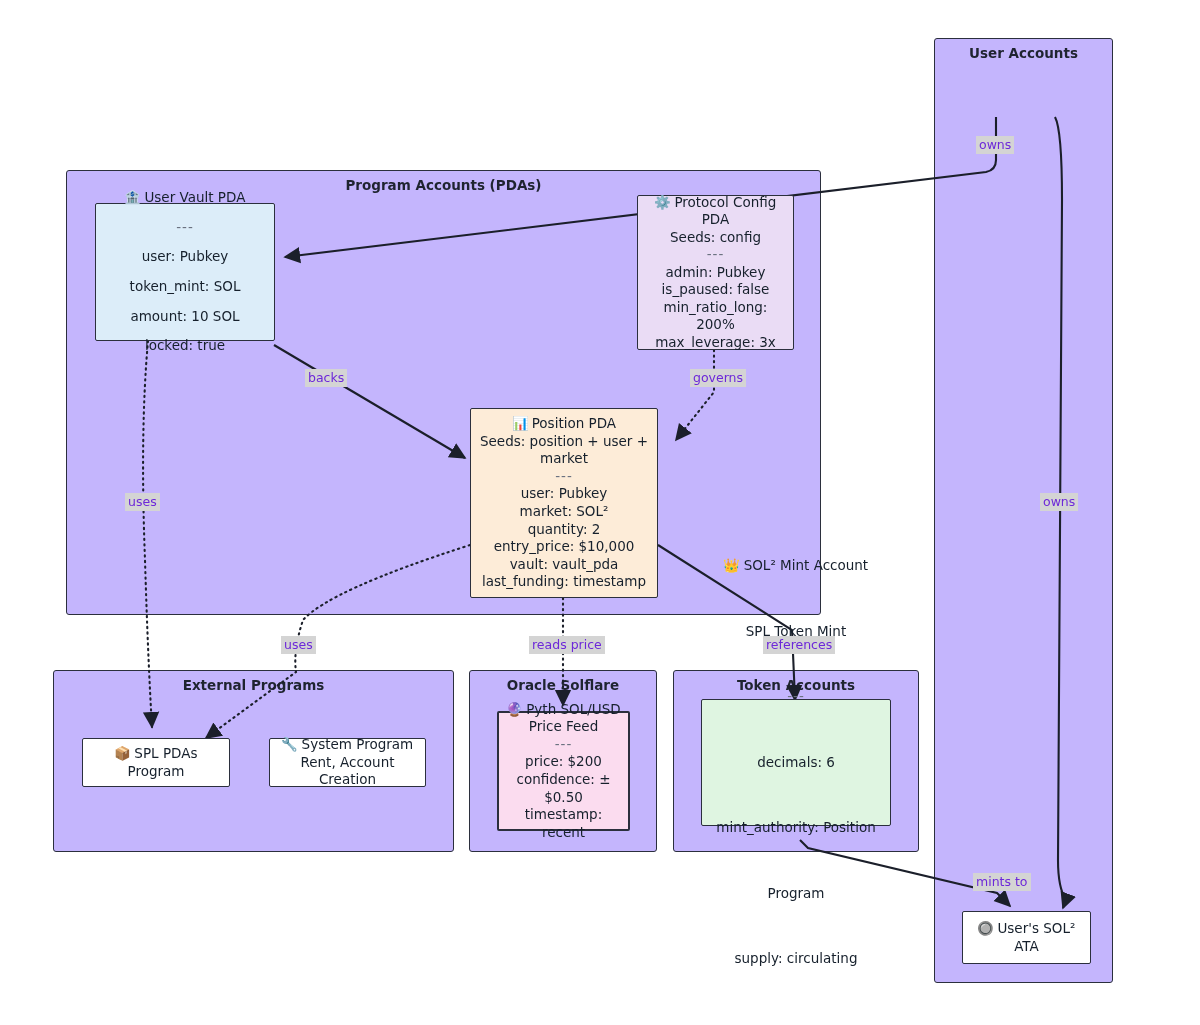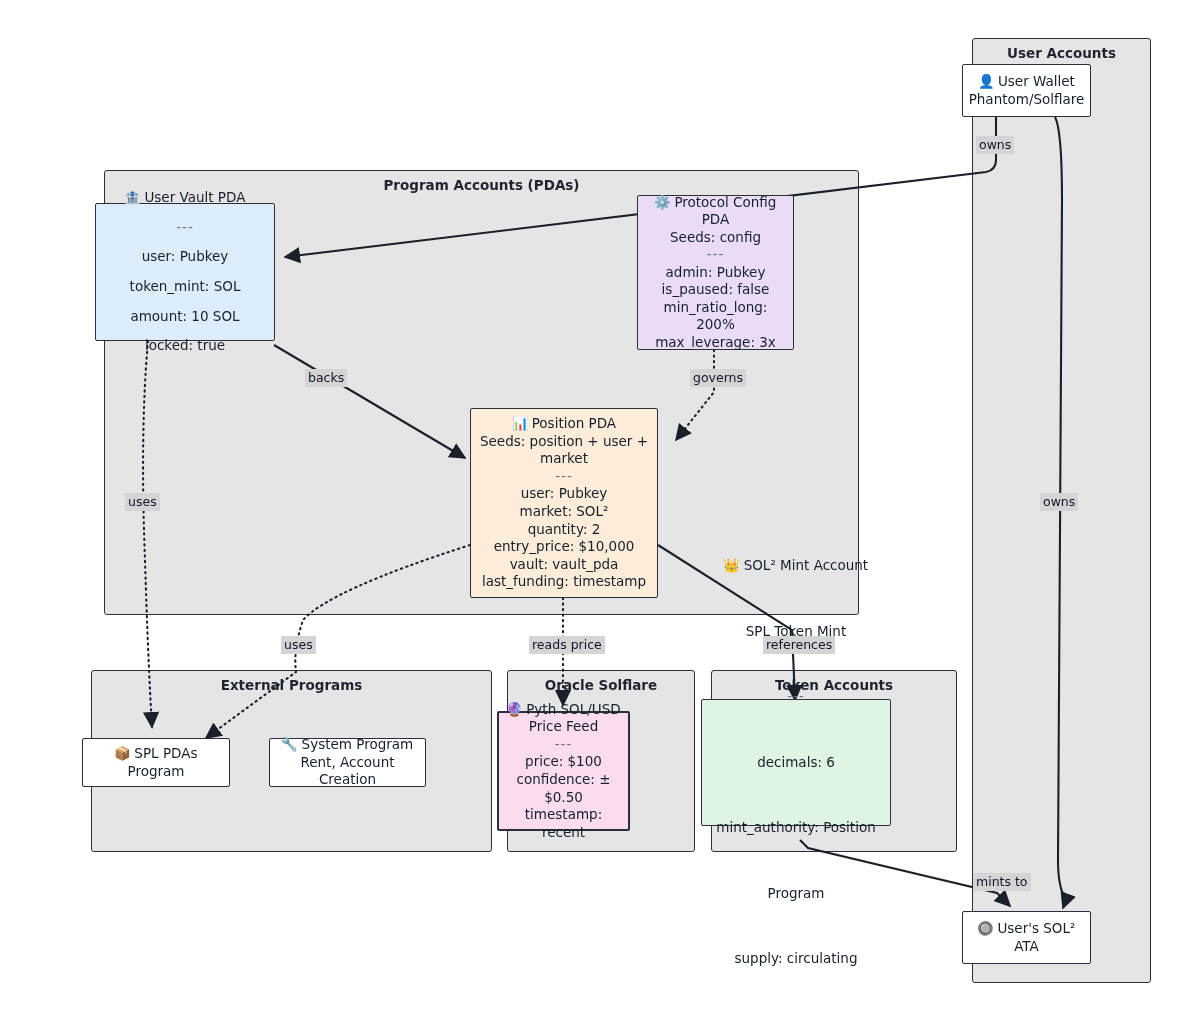--- a/index.html
+++ b/index.html
@@ -10,25 +10,24 @@
     color:#1f2430;
     overflow:hidden;
     position:relative;
   }
   #canvas{position:absolute;left:0;top:0;width:1200px;height:1025px;}
   svg#wires{position:absolute;left:0;top:0;width:1200px;height:1025px;pointer-events:none;}
 
   
   .cluster{
     position:absolute;
-    background:#e5e5e5;
+    background:#c4b5fd;
     border:1.6px solid #2b2f3d;
     border-radius:3px;
     box-sizing:border-box;
-    margin-left:38px;
   }
   .cluster-title{
     position:absolute;
     top:6px;left:0;right:0;
     text-align:center;
     font-size:13.5px;
     font-weight:bold;
     color:#1f2430;
     white-space:nowrap;
   }
@@ -59,21 +58,21 @@
   .n-purple{background:#eadcf5;}
   .n-peach{background:#fdecd8;}
   .n-pink{background:#fbdcef;border-width:2.2px;}
   .n-green{background:#dff5e1;gap:48px;}
   .n-white{background:#ffffff;}
 
   
   .elabel{
     position:absolute;
     background:#d4d4d4;
-    color:#0f172a;
+    color:#6d28d9;
     font-size:12.5px;
     line-height:1.1;
     padding:2px 3px;
     white-space:nowrap;
     box-sizing:border-box;
   }
 </style>
 </head>
 <body>
 
@@ -155,45 +154,41 @@
     <span class="ln">market</span>
     <span class="sep">---</span>
     <span class="ln">user: Pubkey</span>
     <span class="ln">market: SOL²</span>
     <span class="ln">quantity: 2</span>
     <span class="ln">entry_price: $10,000</span>
     <span class="ln">vault: vault_pda</span>
     <span class="ln">last_funding: timestamp</span>
   </div>
 
-  <div class="node n-white" style="left:962px;top:64px;width:129px;height:53px;">
-    <span class="ttl"><span class="ico">👤</span><span>User Wallet</span></span>
-    <span class="ln">Phantom/Solflare</span>
-  </div>
 
   <div class="node n-white" style="left:962px;top:911px;width:129px;height:53px;">
     <span class="ttl"><span class="ico">🔘</span><span>User's SOL²</span></span>
     <span class="ln">ATA</span>
   </div>
 
   <div class="node n-white" style="left:82px;top:738px;width:148px;height:49px;">
     <span class="ttl"><span class="ico">📦</span><span>SPL PDAs</span></span>
     <span class="ln">Program</span>
   </div>
 
   <div class="node n-white" style="left:269px;top:738px;width:157px;height:49px;">
     <span class="ttl"><span class="ico">🔧</span><span>System Program</span></span>
     <span class="ln">Rent, Account Creation</span>
   </div>
 
   <div class="node n-pink" style="left:497px;top:703px;width:133px;height:120px;margin-top:8px;">
     <span class="ttl"><span class="ico">🔮</span><span>Pyth SOL/USD</span></span>
     <span class="ln">Price Feed</span>
     <span class="sep">---</span>
-    <span class="ln">price: $100</span>
+    <span class="ln">price: $200</span>
     <span class="ln">confidence: ±$0.50</span>
     <span class="ln">timestamp: recent</span>
   </div>
 
   <div class="node n-green" style="left:701px;top:699px;width:190px;height:127px;">
     <span class="ttl"><span class="ico">👑</span><span>SOL² Mint Account</span></span>
     <span class="ln">SPL Token Mint</span>
     <span class="sep">---</span>
     <span class="ln">decimals: 6</span>
     <span class="ln">mint_authority: Position</span>

